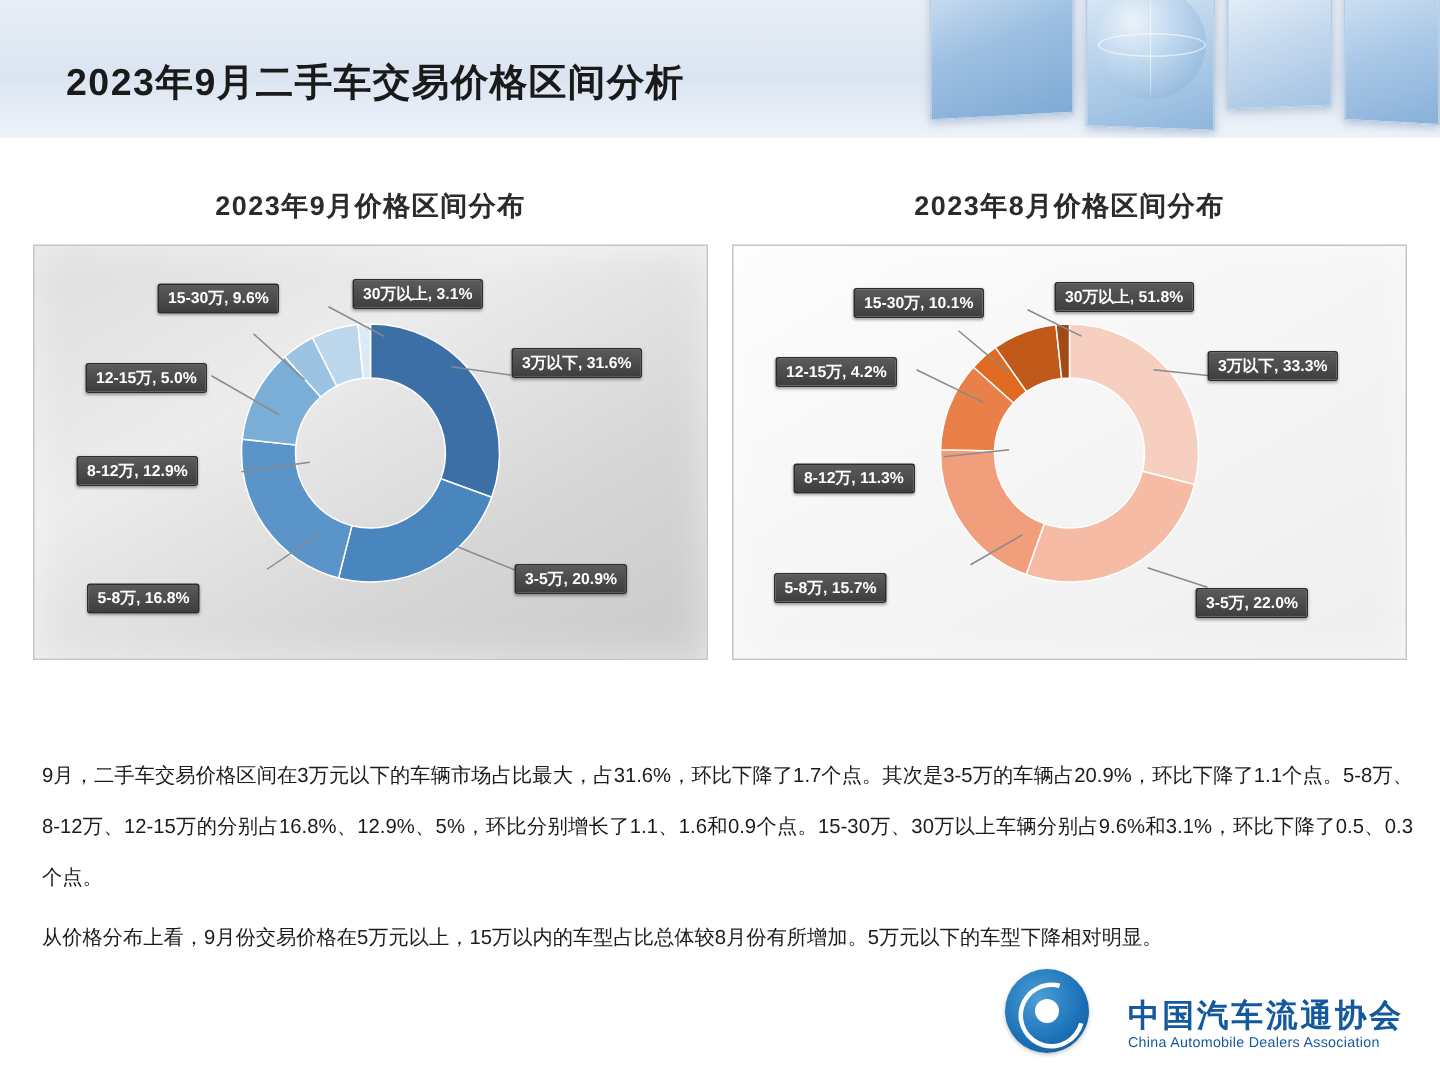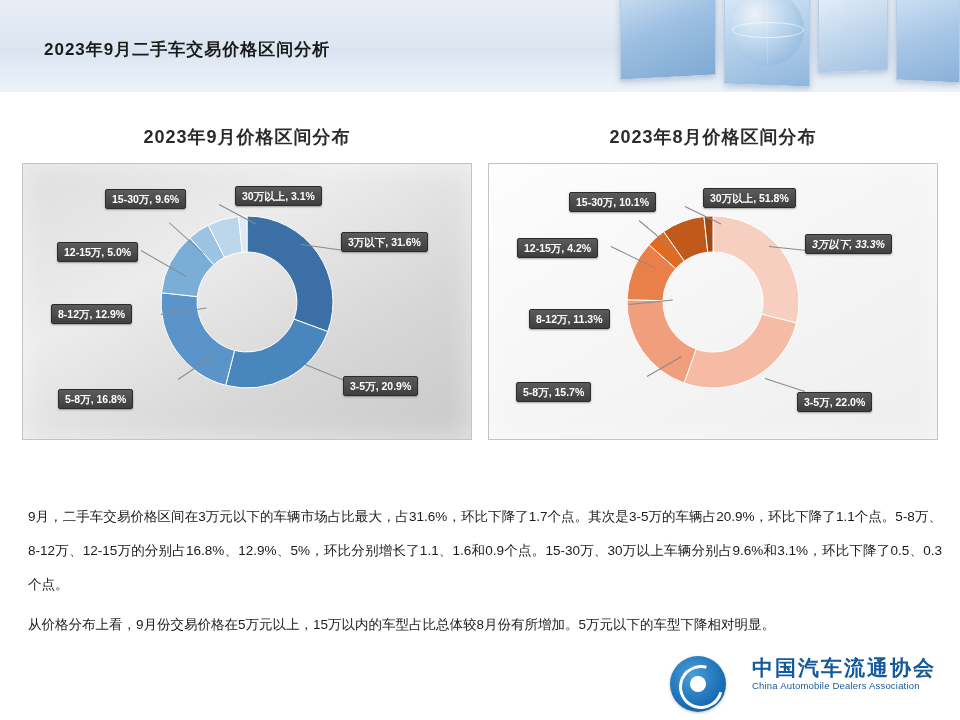--- a/index.html
+++ b/index.html
@@ -39,21 +39,21 @@
   }
   .globe::before, .globe::after {
     content:""; position:absolute; border:1px solid rgba(255,255,255,.75); border-radius:50%;
   }
   .globe::before { left:50%; top:0; width:1px; height:74px; transform:translateX(-.5px);
     border:none; border-left:1px solid rgba(255,255,255,.7); }
   .globe::after { left:2px; top:30px; width:70px; height:14px; }
 
   .title-main {
     position:absolute; left:44px; top:38px;
-    font-size:17px; font-weight:bold; color:#1a1a1a; letter-spacing:1px;
+    font-size:25px; font-weight:bold; color:#1a1a1a; letter-spacing:1px;
     white-space:nowrap;
   }
 
   
   .charts-row { position:absolute; left:0; top:125px; width:859px; height:355px; }
   .chart-block { position:absolute; top:0; width:450px; height:355px; }
   .chart-block.left { left:22px; }
   .chart-block.right { left:488px; }
   .chart-title {
     text-align:center; font-size:18px; font-weight:bold; color:#2b2b2b;
@@ -83,21 +83,21 @@
   .leader { position:absolute; background:#8a8a8a; height:1px; transform-origin:left center; }
 
   
   .body-text {
     position:absolute; left:28px; top:500px; width:914px;
     font-size:13.5px; color:#1b1b1b; line-height:34px;
   }
   .body-text p { margin:0 0 6px 0; text-align:justify; }
 
   
-  .footer-logo { position:absolute; right:24px; bottom:6px; height:58px; display:flex; align-items:flex-start;gap:16px; }
+  .footer-logo { position:absolute; right:24px; bottom:18px; height:58px; display:flex; align-items:flex-end;gap:16px; }
   .logo-mark {
     width:56px; height:56px; border-radius:50%;
     background:radial-gradient(circle at 40% 35%, #4a9fd8 0%, #1b6fb5 60%, #11528c 100%);
     position:relative; margin-right:10px;
     box-shadow:0 1px 3px rgba(0,0,0,.25);
   }
   .logo-mark::before {
     content:""; position:absolute; left:9px; top:9px; width:38px; height:38px;
     border:3px solid #ffffff; border-radius:50%; border-right-color:transparent;
     transform:rotate(-30deg);
@@ -192,21 +192,21 @@
       </div>
 
       <div class="leader" style="left:196px; top:42px; width:40px; transform:rotate(26deg);"></div>
       <div class="leader" style="left:150px; top:56px; width:44px; transform:rotate(40deg);"></div>
       <div class="leader" style="left:122px; top:82px; width:50px; transform:rotate(26deg);"></div>
       <div class="leader" style="left:140px; top:140px; width:44px; transform:rotate(-6deg);"></div>
       <div class="leader" style="left:158px; top:212px; width:40px; transform:rotate(-30deg);"></div>
       <div class="leader" style="left:280px; top:82px; width:38px; transform:rotate(6deg);"></div>
       <div class="leader" style="left:276px; top:214px; width:42px; transform:rotate(18deg);"></div>
 
-      <div class="dlabel" style="left:316px; top:70px;font-style:italic;">3万以下, 33.3%</div>
+      <div class="dlabel" style="left:316px; top:70px;">3万以下, 33.3%</div>
       <div class="dlabel" style="left:308px; top:228px;">3-5万, 22.0%</div>
       <div class="dlabel" style="left:27px;  top:218px;">5-8万, 15.7%</div>
       <div class="dlabel" style="left:40px;  top:132px;margin-top:13px;">8-12万, 11.3%</div>
       <div class="dlabel" style="left:28px;  top:74px;">12-15万, 4.2%</div>
       <div class="dlabel" style="left:80px;  top:28px;">15-30万, 10.1%</div>
       <div class="dlabel" style="left:214px; top:24px;">30万以上, 51.8%</div>
     </div>
   </div>
 </div>
 

